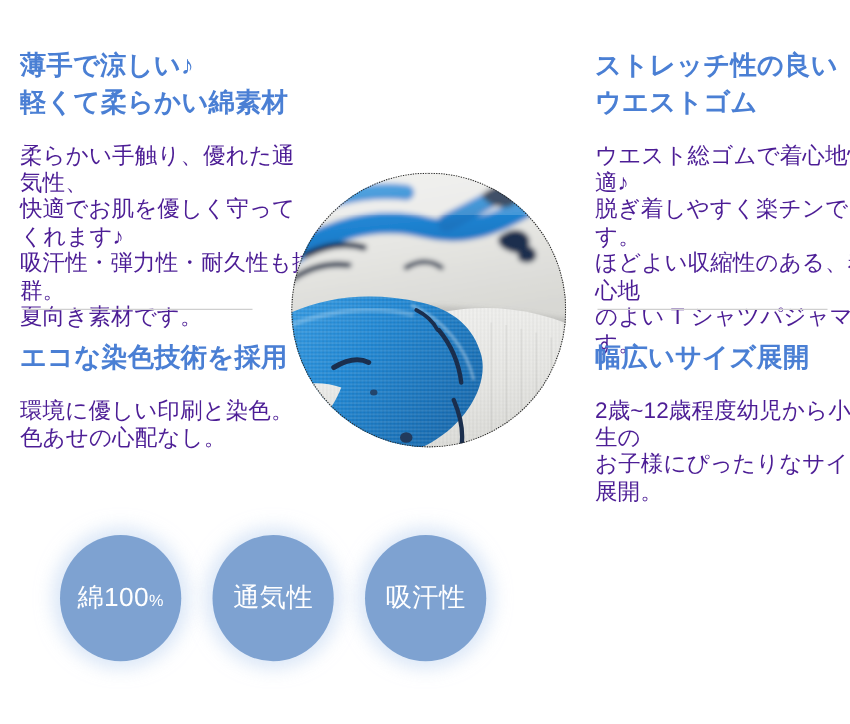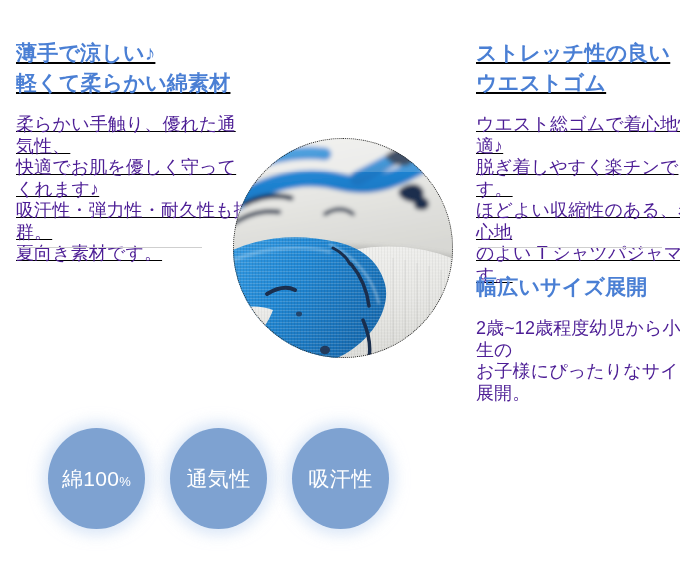--- a/index.html
+++ b/index.html
@@ -23,21 +23,21 @@
   }
 
   
   .feature {
     position: absolute;
     width: 236px;
   }
   .feature-left  { left: 16px; }
   .feature-right { left: 476px; }
 
-  .feature-top    { top: 38px; text-decoration: underline; }
+  .feature-top    { top: 38px; }
   .feature-bottom { top: 272px; }
 
   .feature-title {
     color: #4a7fd4;
     font-weight: bold;
     font-size: 21px;
     line-height: 30px;
     letter-spacing: 0.2px;
     margin: 0 0 16px 0;
     white-space: pre-line;
@@ -140,20 +140,25 @@
 ウエストゴム</h2>
     <p class="feature-body">ウエスト総ゴムで着心地快適♪
 脱ぎ着しやすく楽チンです。
 ほどよい収縮性のある、着心地
 のよい T シャツパジャマです。</p>
   </div>
 
   <div class="divider divider-left"></div>
   <div class="divider divider-right"></div>
 
+  <div class="feature feature-left feature-bottom">
+    <h2 class="feature-title">エコな染色技術を採用</h2>
+    <p class="feature-body">環境に優しい印刷と染色。
+色あせの心配なし。</p>
+  </div>
 
   <div class="feature feature-right feature-bottom">
     <h2 class="feature-title">幅広いサイズ展開</h2>
     <p class="feature-body">2歳~12歳程度幼児から小学生の
 お子様にぴったりなサイズ展開。</p>
   </div>
 
   <div class="photo-circle">
     <svg class="photo-art" viewBox="0 0 220 220" preserveAspectRatio="xMidYMid slice">
       <defs>

